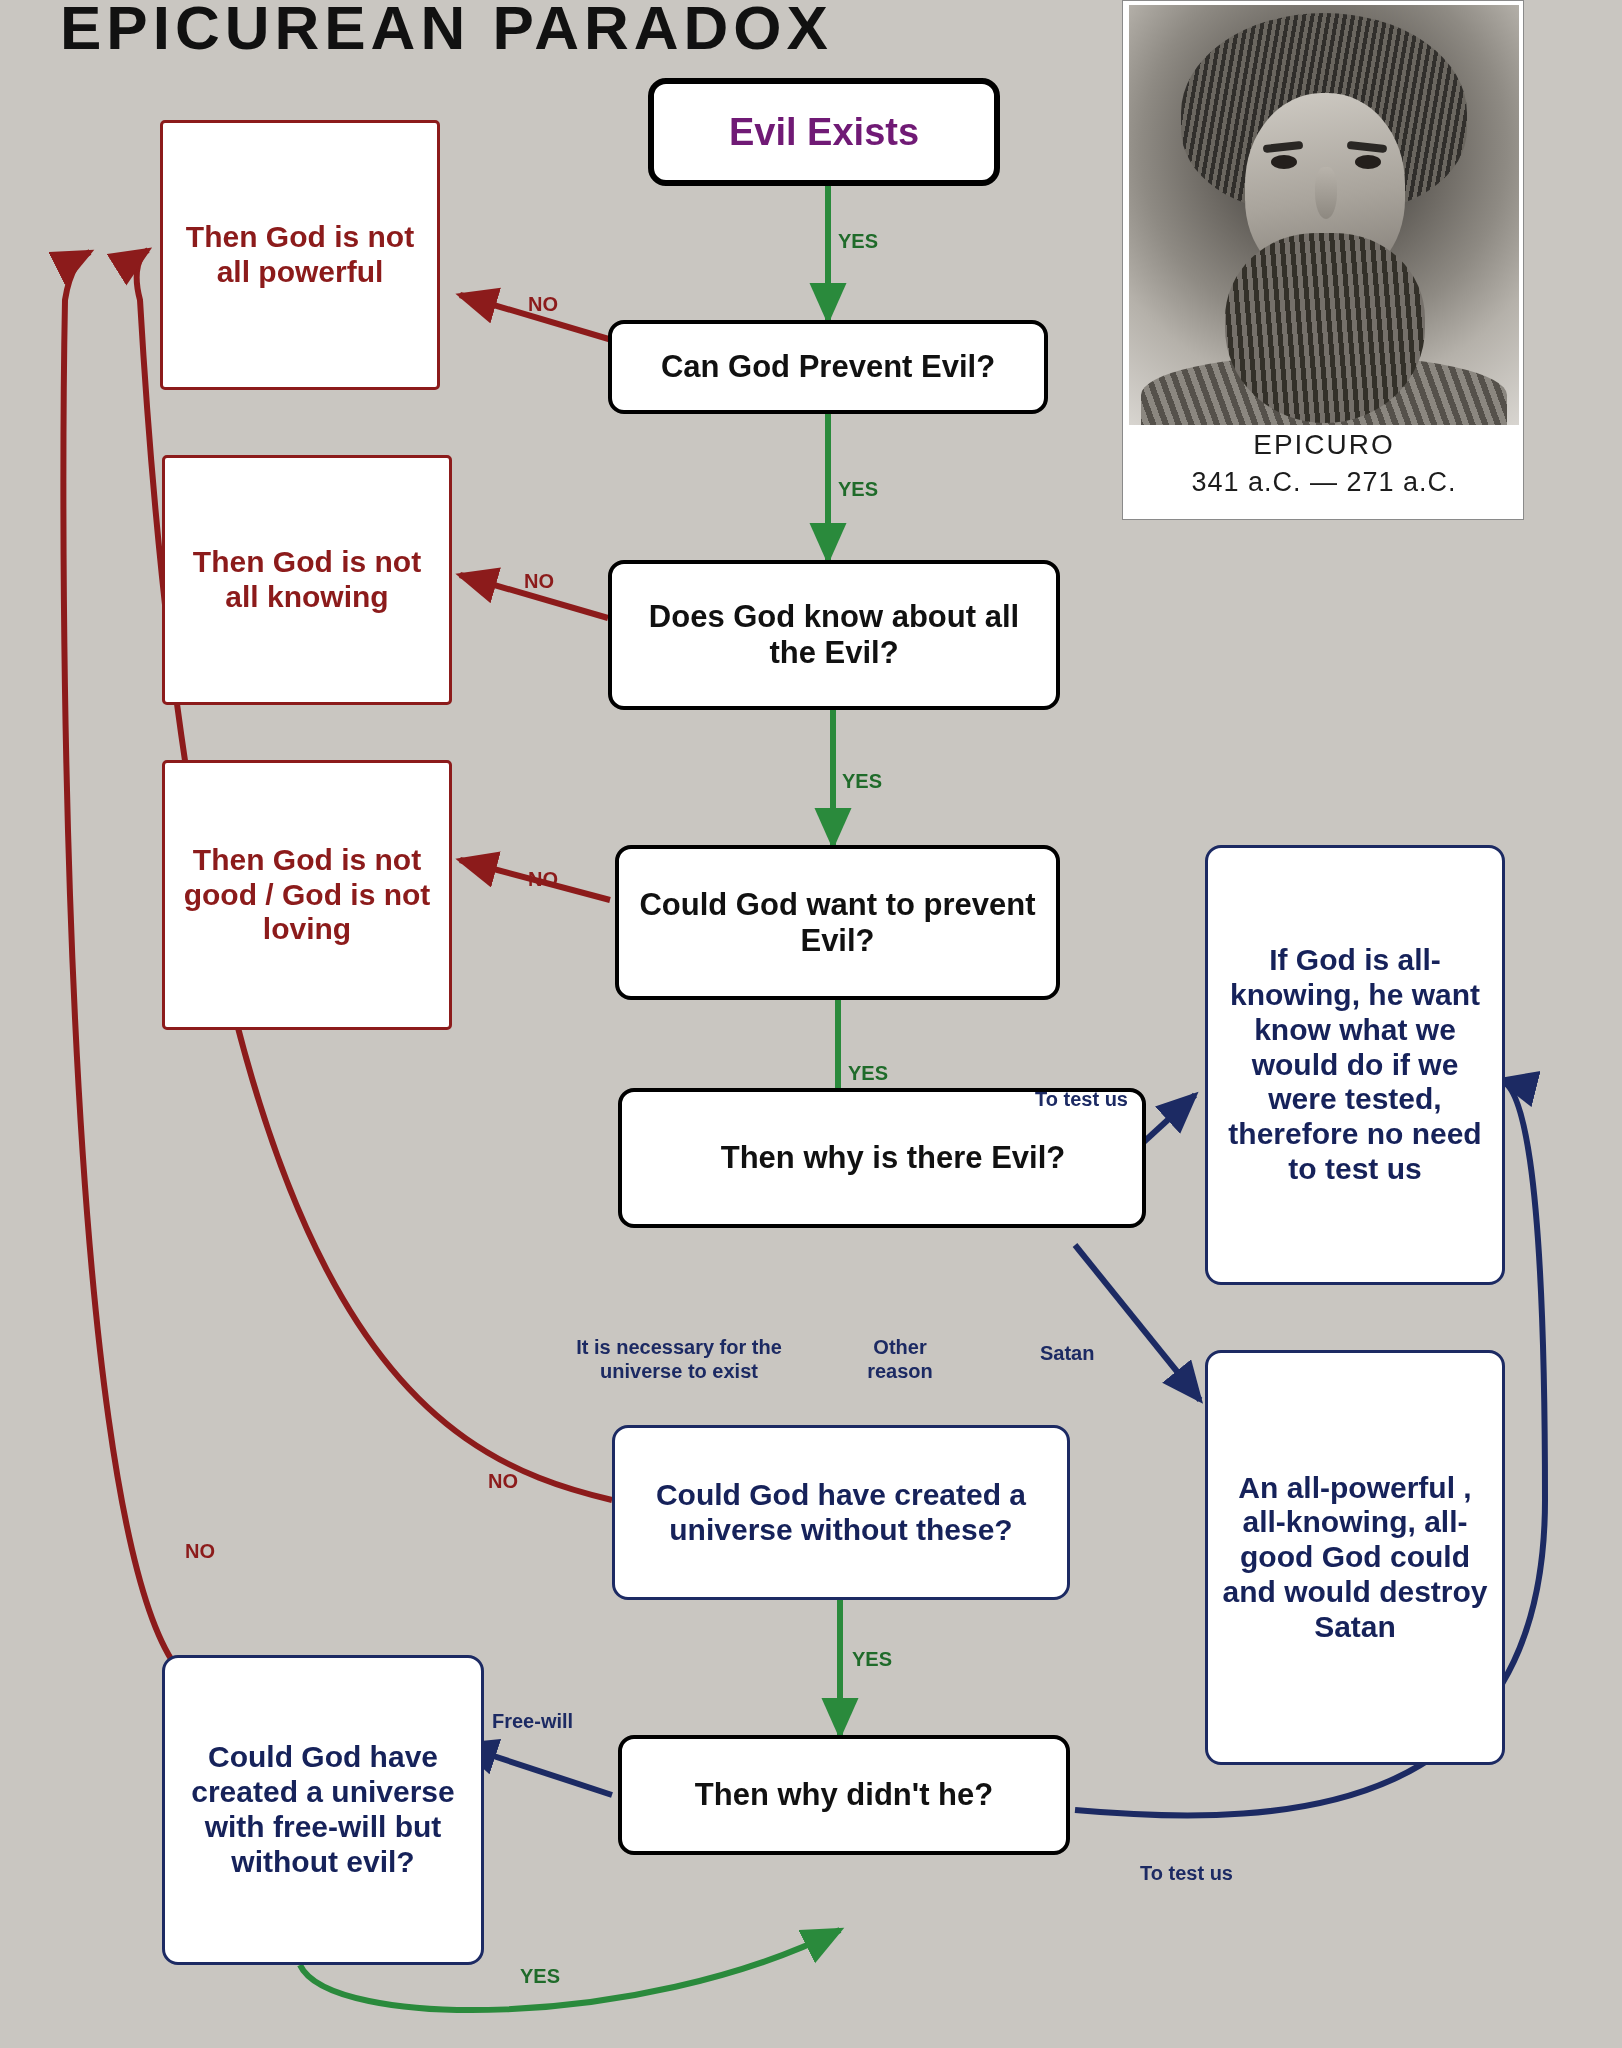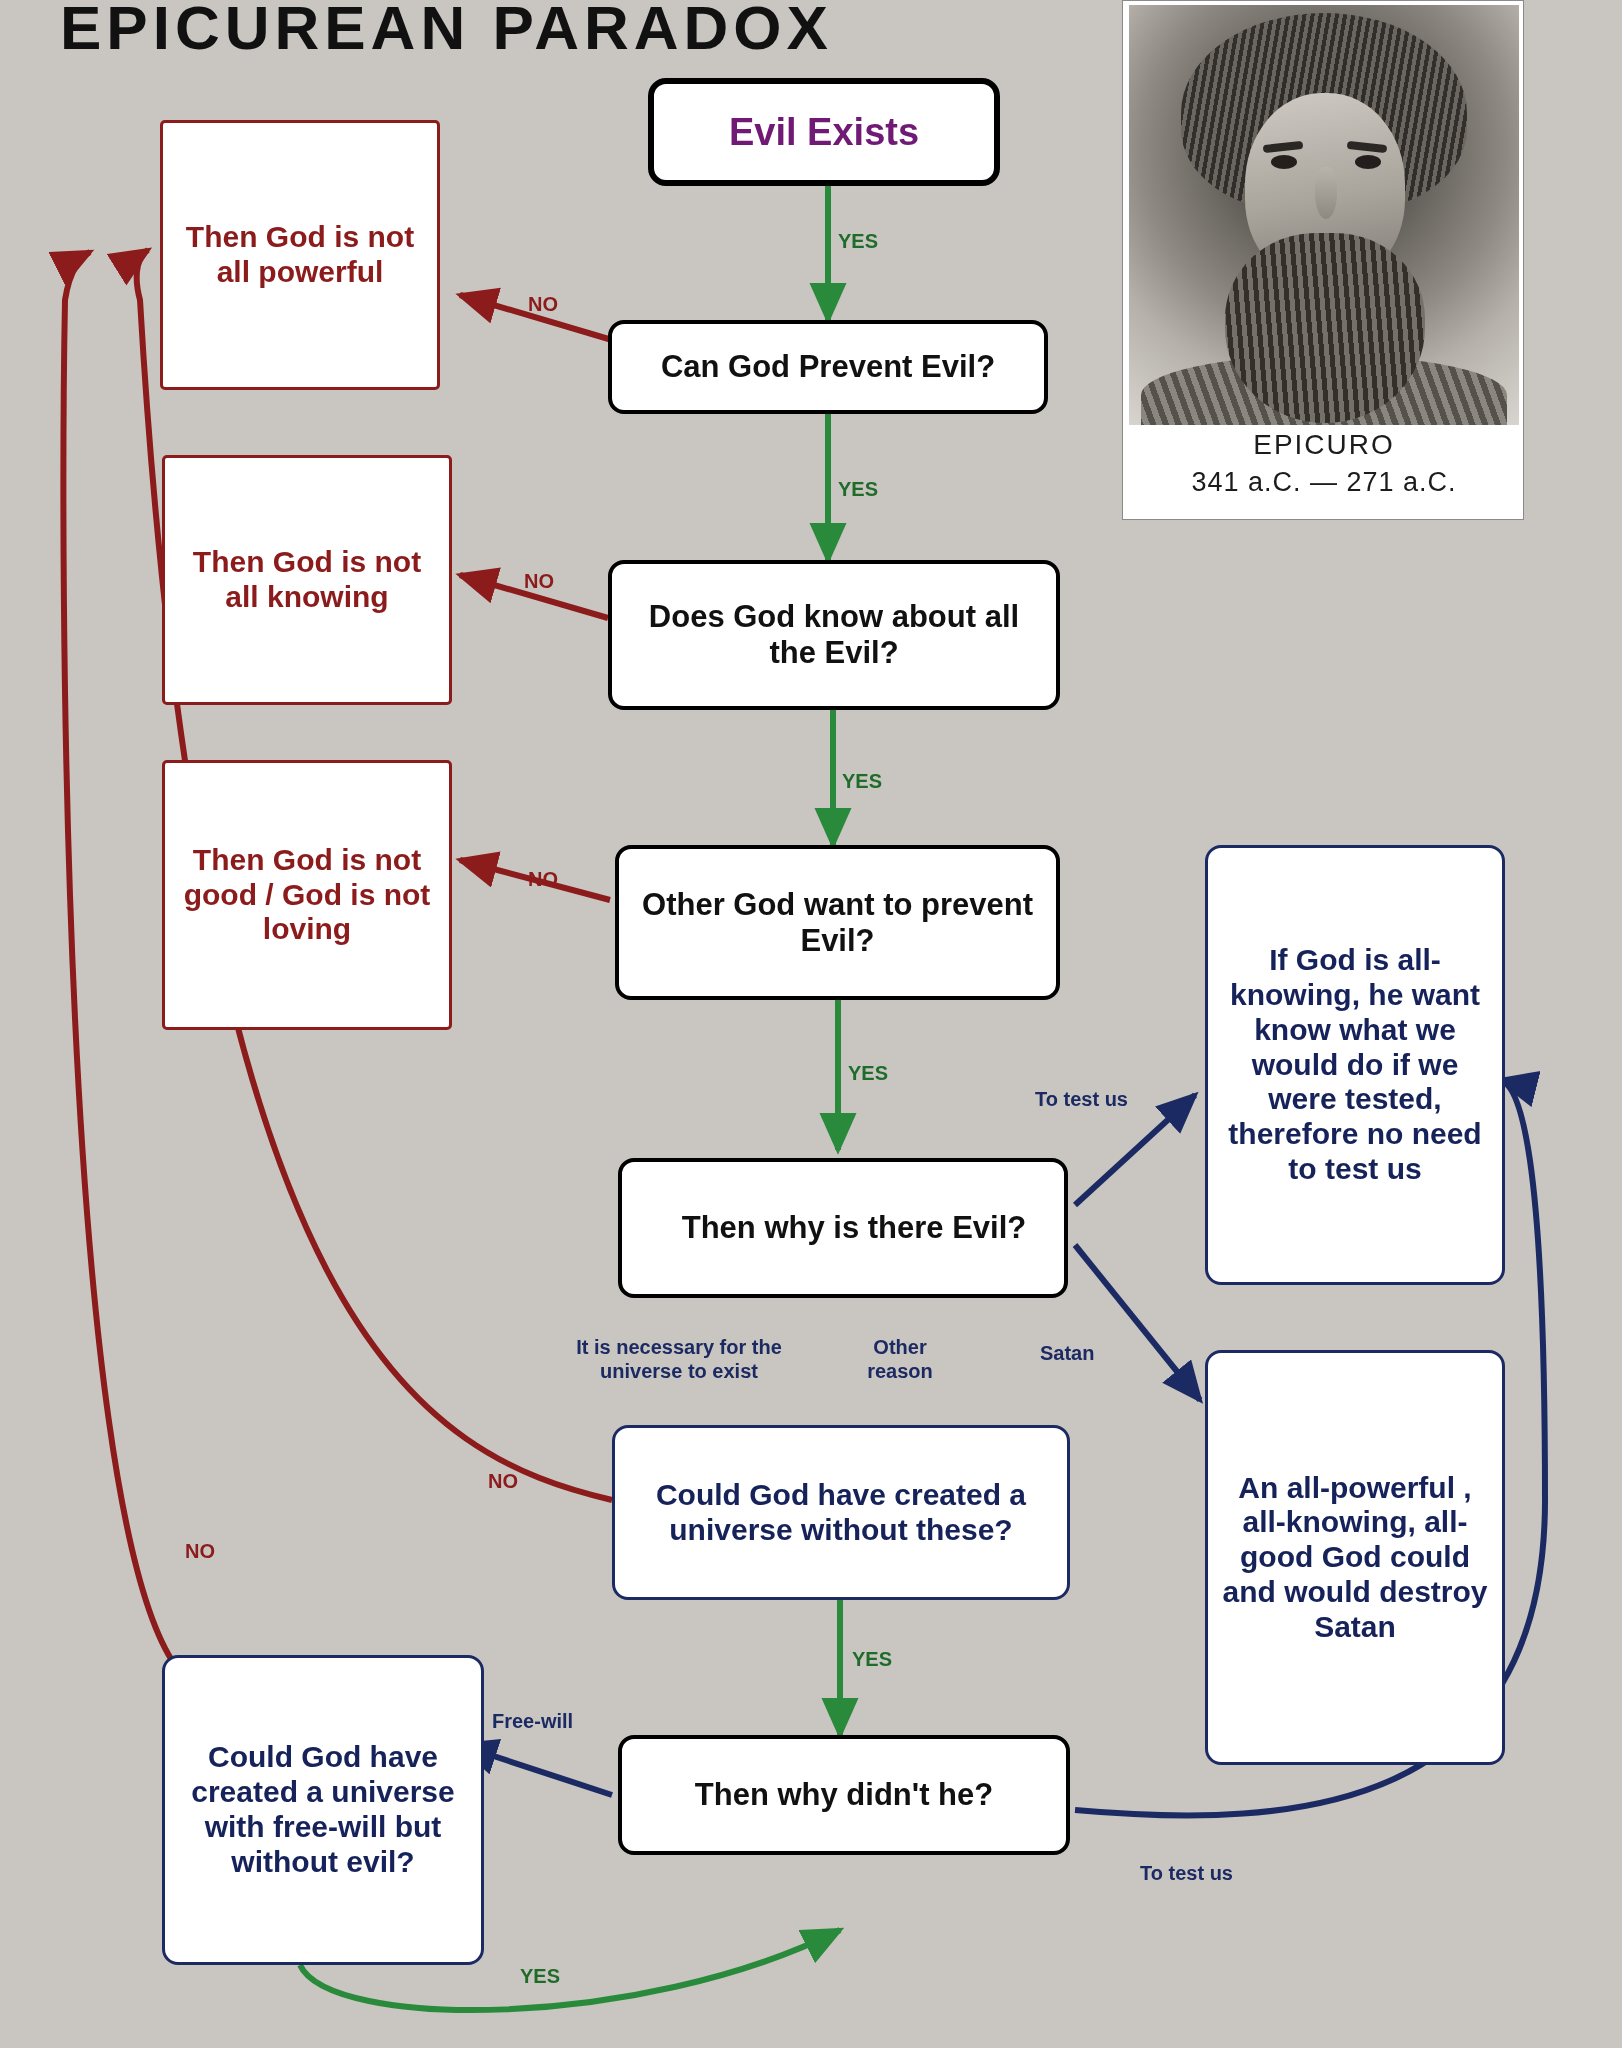--- a/index.html
+++ b/index.html
@@ -266,23 +266,23 @@
       <path d="M1075,1810 C 1300,1830 1545,1810 1545,1500 C 1545,1150 1520,1085 1500,1080"></path>
     </g>
   </svg>
 
   <div class="node start" style="left:648px; top:78px; width:352px; height:108px;">Evil Exists</div>
 
   <div class="node black" style="left:608px; top:320px; width:440px; height:94px;">Can God Prevent Evil?</div>
 
   <div class="node black" style="left:608px; top:560px; width:452px; height:150px;">Does God know about all the Evil?</div>
 
-  <div class="node black" style="left:615px; top:845px; width:445px; height:155px;">Other God want to prevent Evil?</div>
-
-  <div class="node black" style="left:618px; top:1158px; width:450px; height:140px;padding-left:32px;">Then why is there Evil?</div>
+  <div class="node black" style="left:615px; top:845px; width:445px; height:155px;">Could God want to prevent Evil?</div>
+
+  <div class="node black" style="left:618px; top:1088px; width:528px; height:140px;padding-left:32px;">Then why is there Evil?</div>
 
   <div class="node navy" style="left:612px; top:1425px; width:458px; height:175px;">Could God have created a universe without these?</div>
 
   <div class="node black" style="left:618px; top:1735px; width:452px; height:120px;">Then why didn't he?</div>
 
   <div class="node red" style="left:160px; top:120px; width:280px; height:270px;">Then God is not all powerful</div>
 
   <div class="node red" style="left:162px; top:455px; width:290px; height:250px;">Then God is not all knowing</div>
 
   <div class="node red" style="left:162px; top:760px; width:290px; height:270px;">Then God is not good / God is not loving</div>

